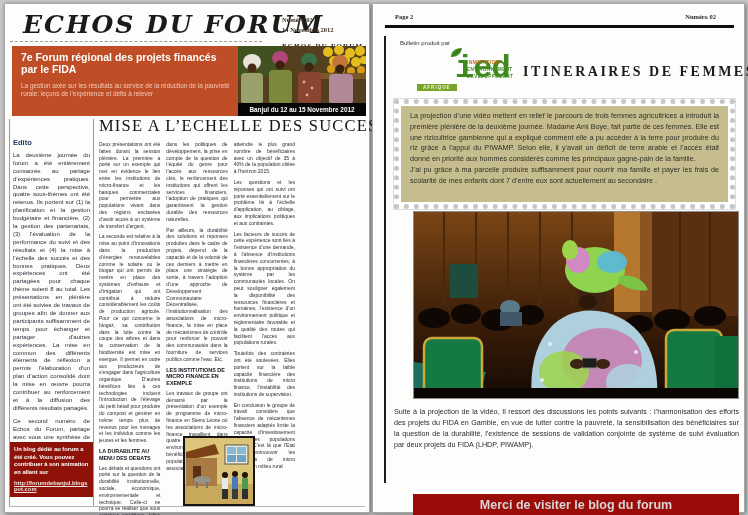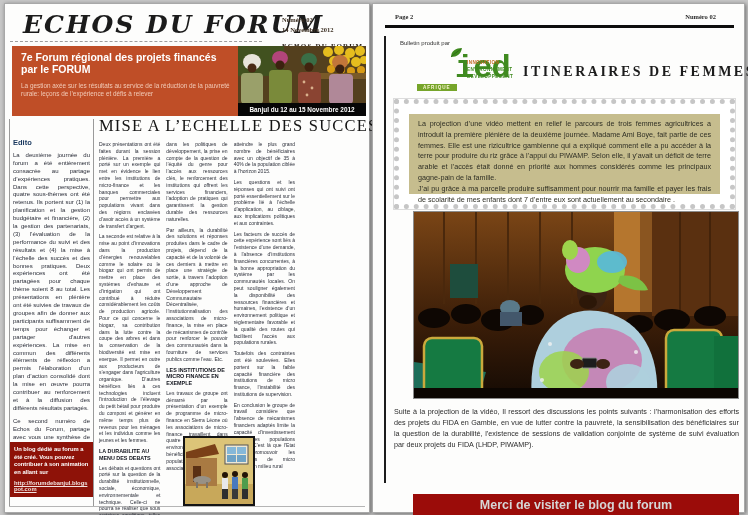--- a/index.html
+++ b/index.html
@@ -75,21 +75,21 @@
   .ied-w1{color:#c06820;} .ied-w2{color:#3f8a1f;} .ied-w3{color:#3f8a1f;}
   .ied-region{position:absolute;left:2px;top:30px;background:#76a52a;color:#fdf6d8;
               font-size:4.6px;font-weight:bold;padding:1px 6px;letter-spacing:1px;}
 
   .rp-headline{position:absolute;left:150px;top:60px;width:215px;text-align:center;
                font-family:"Liberation Serif",serif;font-weight:bold;font-size:14px;
                letter-spacing:2.5px;color:#1c1c1c;white-space:nowrap;}
 
   .intro-box{position:absolute;left:21px;top:95px;width:341px;height:110px;box-sizing:border-box;
              background:#ffffff;border:5px dotted #c6c6c6;outline:1px solid #dcdcdc;}
-  .intro-inner{position:absolute;inset:0;background:#c6bd8e;margin:10px;padding:5px 9px;}
+  .intro-inner{position:absolute;inset:0;background:#c6bd8e;margin:2px;padding:5px 9px;}
   .intro-inner p{margin:0;font-size:7.2px;line-height:1.5;text-align:justify;color:#2e2e24;}
 
   .conf-photo{position:absolute;left:40px;top:207px;width:326px;height:188px;overflow:hidden;
               border:1px solid #8c8c8c;box-sizing:border-box;}
   .conf-photo svg{display:block;}
 
   .rp-discussion{position:absolute;left:21px;top:402px;width:345px;
                  font-size:7.2px;line-height:1.55;text-align:justify;color:#2b2b2b;}
 
   .blog-banner{position:absolute;left:40px;top:450px;width:326px;height:40px;background:#9b0c09;
@@ -107,21 +107,21 @@
     <div class="masthead">ECHOS DU FORUM</div>
 
     <div class="issue-block">
       <div>Numéro 02</div>
       <div>14 Novembre 2012</div>
     </div>
     <div class="series-small">ECHOS DU FORUM</div>
     <div class="mast-rule"></div>
 
     <div class="banner">
-      <div class="banner-title">7e Forum régional des projets financés par le FORUM</div>
+      <div class="banner-title">7e Forum régional des projets financés par le FIDA</div>
       <div class="banner-sub">La gestion axée sur les résultats au service de la réduction de la pauvreté rurale: leçons de l’expérience et défis à relever</div>
       <div class="banner-photo">
         <svg width="128" height="70" viewBox="0 0 128 70">
           <rect width="128" height="70" fill="#54401e"></rect>
           <rect x="0" y="0" width="46" height="30" fill="#3e5520" opacity="0.85"></rect>
           <g fill="#e6bd1e">
             <circle cx="90" cy="6" r="5"></circle>
               <circle cx="101" cy="4" r="5"></circle>
               <circle cx="112" cy="7" r="5"></circle>
             <circle cx="122" cy="5" r="5"></circle>

